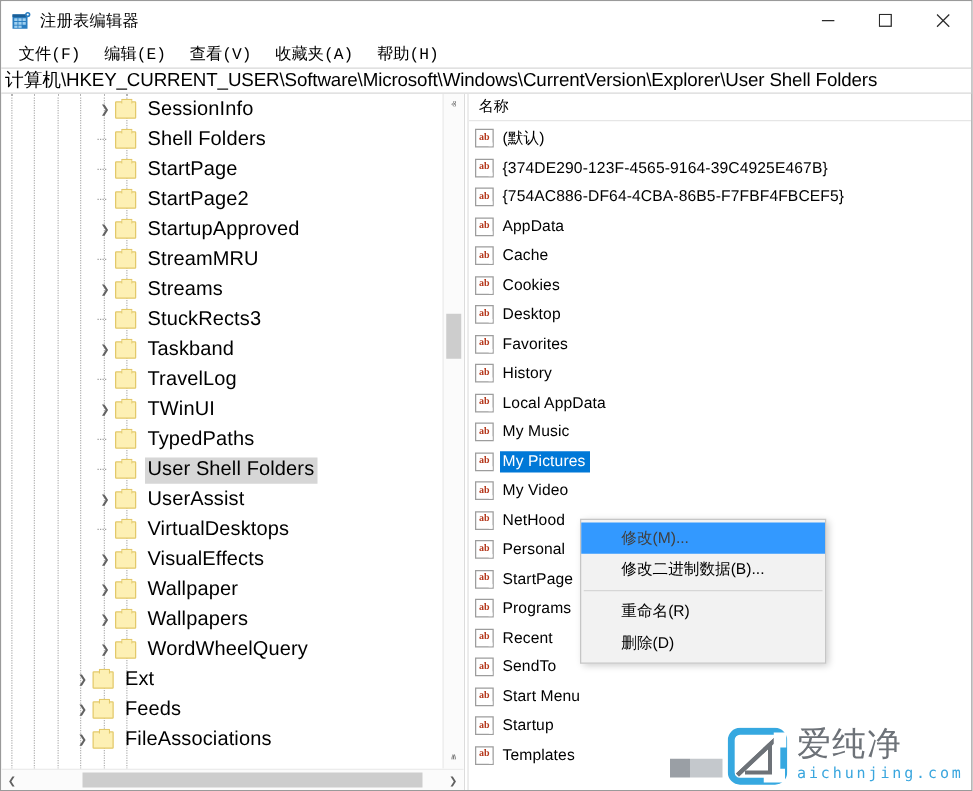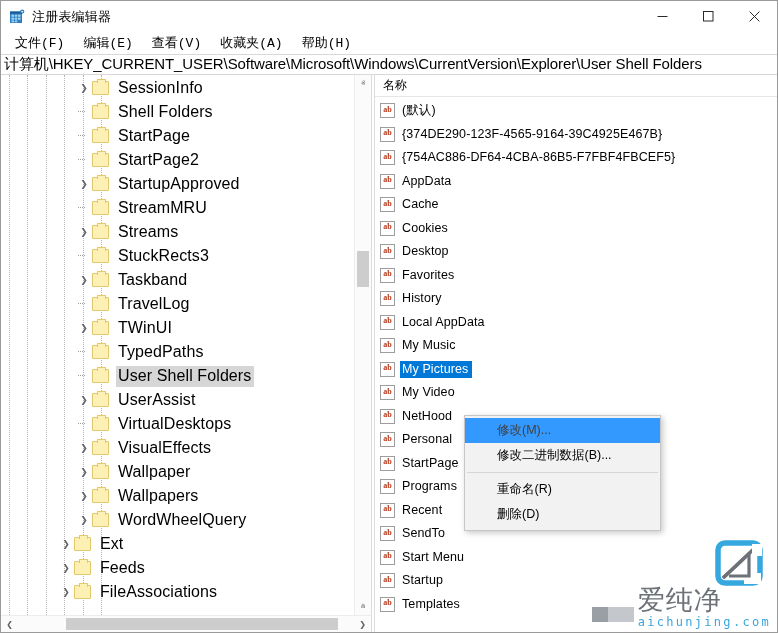--- a/index.html
+++ b/index.html
@@ -370,24 +370,23 @@
     margin: 4px 2px 4px 2px;
     background: #d6d6d6;
   }
 
   
   #watermark {
     position: absolute;
     right: 6px;
     bottom: 4px;
     display: flex;
-    align-items: flex-end;
+    align-items: flex-start;
     z-index: 60;
     pointer-events: none;
-    flex-direction: column;
   }
   #wm-logo {
     width: 48px; height: 46px;
     position: relative;
     flex: 0 0 auto;
     margin-right: 8px;
   }
   #wm-text { display: flex; flex-direction: column; }
   #wm-cn {
     font-size: 27px;

